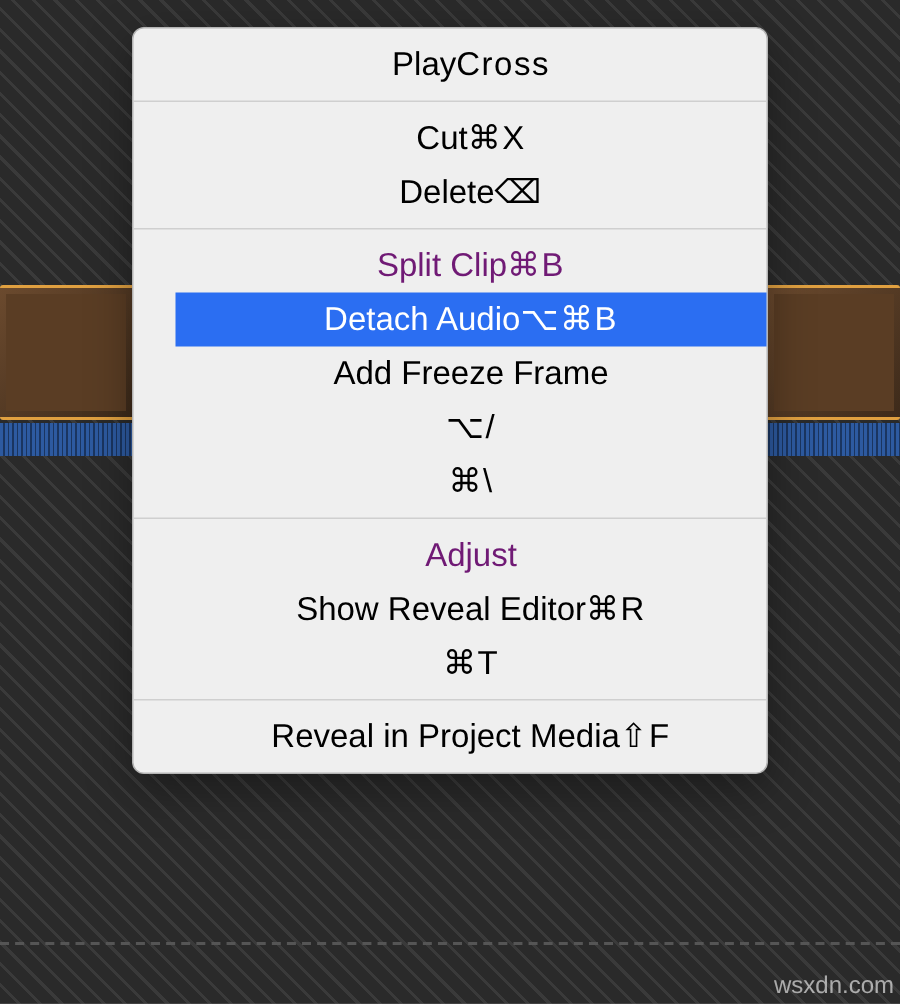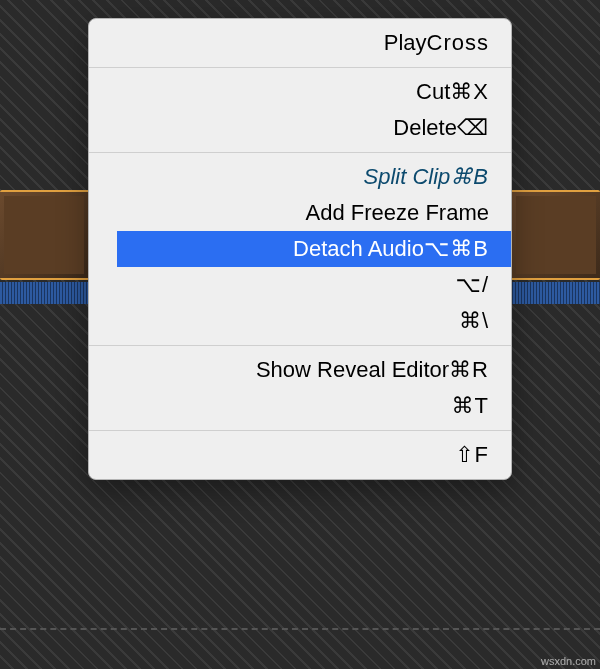--- a/index.html
+++ b/index.html
@@ -71,50 +71,49 @@
       left: 88px;
       width: 424px;
       background: #efefef;
       border: 1px solid #b4b4b4;
       border-radius: 8px;
       box-shadow: 0 10px 30px rgba(0,0,0,0.35);
       padding: 6px 0;
     }
     .menu-item {
       display: flex;
-      justify-content: flex-end;
+      justify-content: center;
       align-items: center;
       padding: 5px 22px;
       color: #000;
       white-space: nowrap;
       margin-left: 28px;
     }
     .menu-item.disabled {
-      color: #0c4a6e;
-      font-style: italic;
+      color: #701a75;
     }
     .menu-item.highlight {
       background: #2b6ef2;
       color: #fff;
     }
     .menu-sep {
       height: 1px;
       background: #cfcfcf;
       margin: 6px 0;
     }
     .shortcut {
       font-feature-settings: "kern";
       letter-spacing: 1px;
     }
     .watermark {
       position: absolute;
       right: 4px;
       bottom: 2px;
       color: rgba(255,255,255,0.6);
-      font-size: 11px;
+      font-size: 16px;
       font-family: Arial, sans-serif;
     }
     .backspace-icon {
       display: inline-block;
       line-height: 1;
     }
   </style>
 </head>
 <body>
 
@@ -150,46 +149,51 @@
     <span>Delete</span>
     <span class="shortcut backspace-icon">⌫</span>
   </div>
 
   <div class="menu-sep"></div>
 
   <div class="menu-item disabled">
     <span>Split Clip</span>
     <span class="shortcut">⌘B</span>
   </div>
+  <div class="menu-item highlight">
+    <span>Detach Audio</span>
+    <span class="shortcut">⌥⌘B</span>
+  </div>
   <div class="menu-item">
     <span>Add Freeze Frame</span>
     <span class="shortcut"></span>
-  </div>
-  <div class="menu-item highlight">
-    <span>Detach Audio</span>
-    <span class="shortcut">⌥⌘B</span>
   </div>
   <div class="menu-item">
     <span class="shortcut">⌥/</span>
   </div>
   <div class="menu-item">
     <span class="shortcut">⌘\</span>
   </div>
 
   <div class="menu-sep"></div>
 
+  <div class="menu-item disabled">
+    <span>Adjust</span>
+    <span class="shortcut"></span>
+  </div>
   <div class="menu-item">
     <span>Show Reveal Editor</span>
     <span class="shortcut">⌘R</span>
   </div>
   <div class="menu-item">
     <span class="shortcut">⌘T</span>
   </div>
 
   <div class="menu-sep"></div>
 
   <div class="menu-item">
+    <span>Reveal in Project Media</span>
     <span class="shortcut">⇧F</span>
   </div>
 
 </div>
 
 <div class="watermark">wsxdn.com</div>
 
 </body></html>

